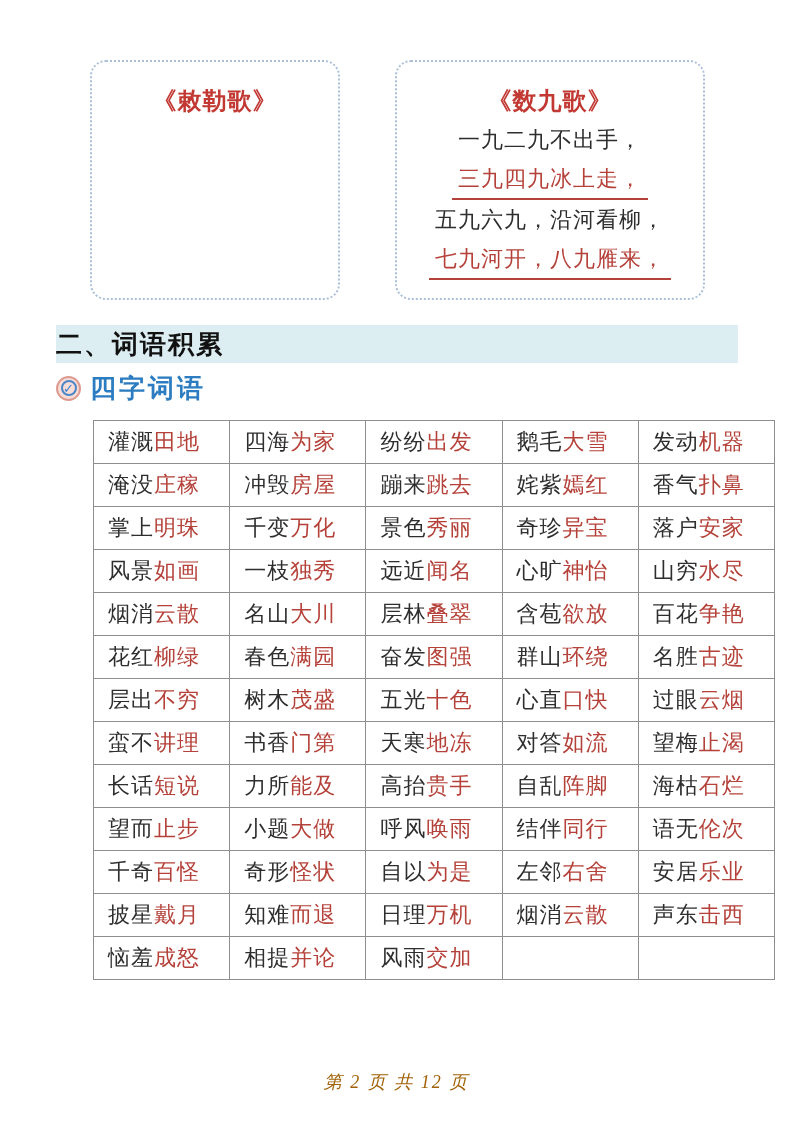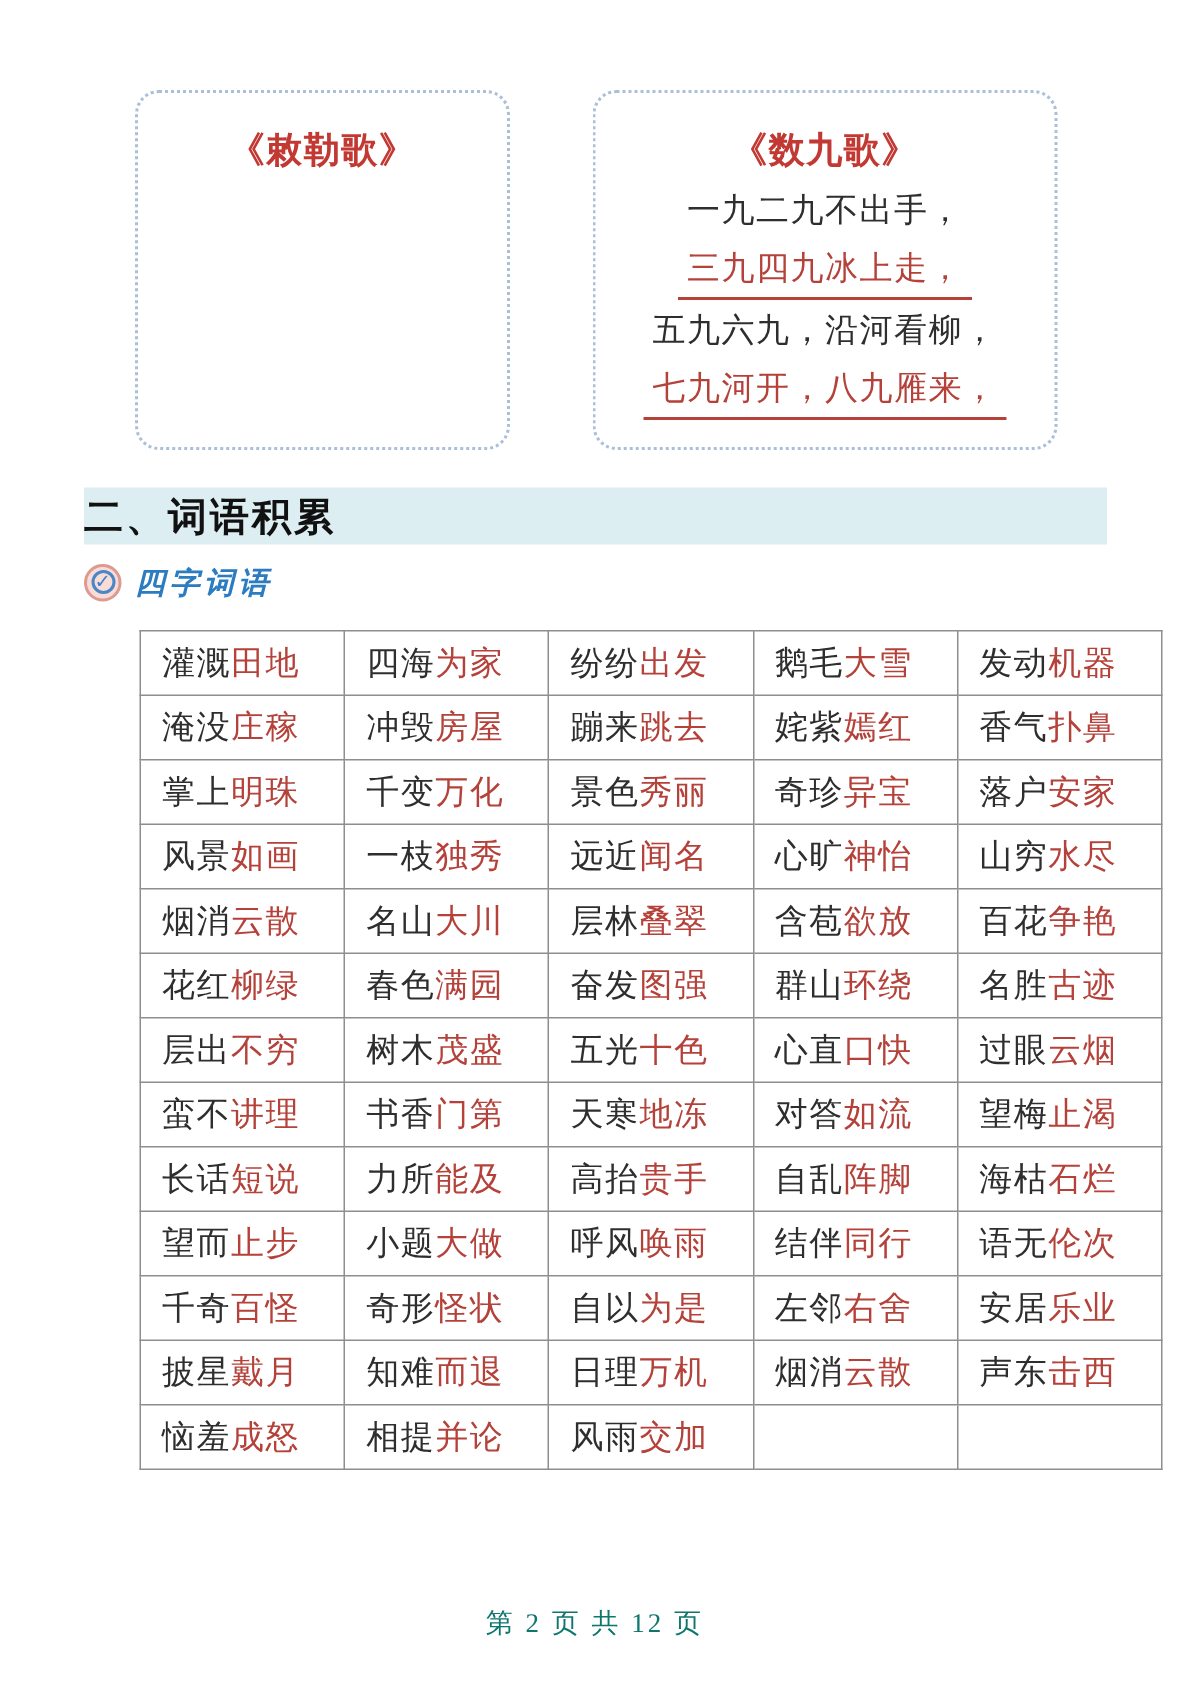--- a/index.html
+++ b/index.html
@@ -70,23 +70,22 @@
   .check-ring{
     width:16px;height:16px;border-radius:50%;
     border:2px solid #4a86c8;
     display:flex;align-items:center;justify-content:center;
     color:#3f7fd0;font-size:13px;font-weight:bold;
     font-family:"DejaVu Sans", sans-serif;
     line-height:1;
   }
   .subsection-title{
     color:var(--heading-blue);
-    font-size:20px;font-weight:bold;letter-spacing:3px;
+    font-size:26px;font-weight:bold;letter-spacing:3px;
     font-family:"Liberation Serif", serif;
-    font-style:italic;
   }
 
   
   table.idioms{
     position:absolute;left:57px;top:420px;width:682px;
     border-collapse:collapse;table-layout:fixed;margin-left:36px;
   }
   table.idioms td{
     border:1px solid var(--table-border);
     height:43px;
@@ -94,22 +93,23 @@
     padding-left:14px;
     letter-spacing:1px;
     white-space:nowrap;
     color:var(--text-black);
   }
   table.idioms td .r{color:var(--accent-red);}
 
   
   .page-footer{
     position:absolute;left:0;top:1070px;width:100%;
-    text-align:center;font-size:18px;color:#0f766e;
+    text-align:center;font-size:18px;color:#a16207;
     letter-spacing:2px;
+    font-style:italic;
   }
 </style>
 </head>
 <body>
 
 <div class="page">
 
   <div class="poem-box box1">
     <div class="poem-title">《敕勒歌》</div>
   </div>

